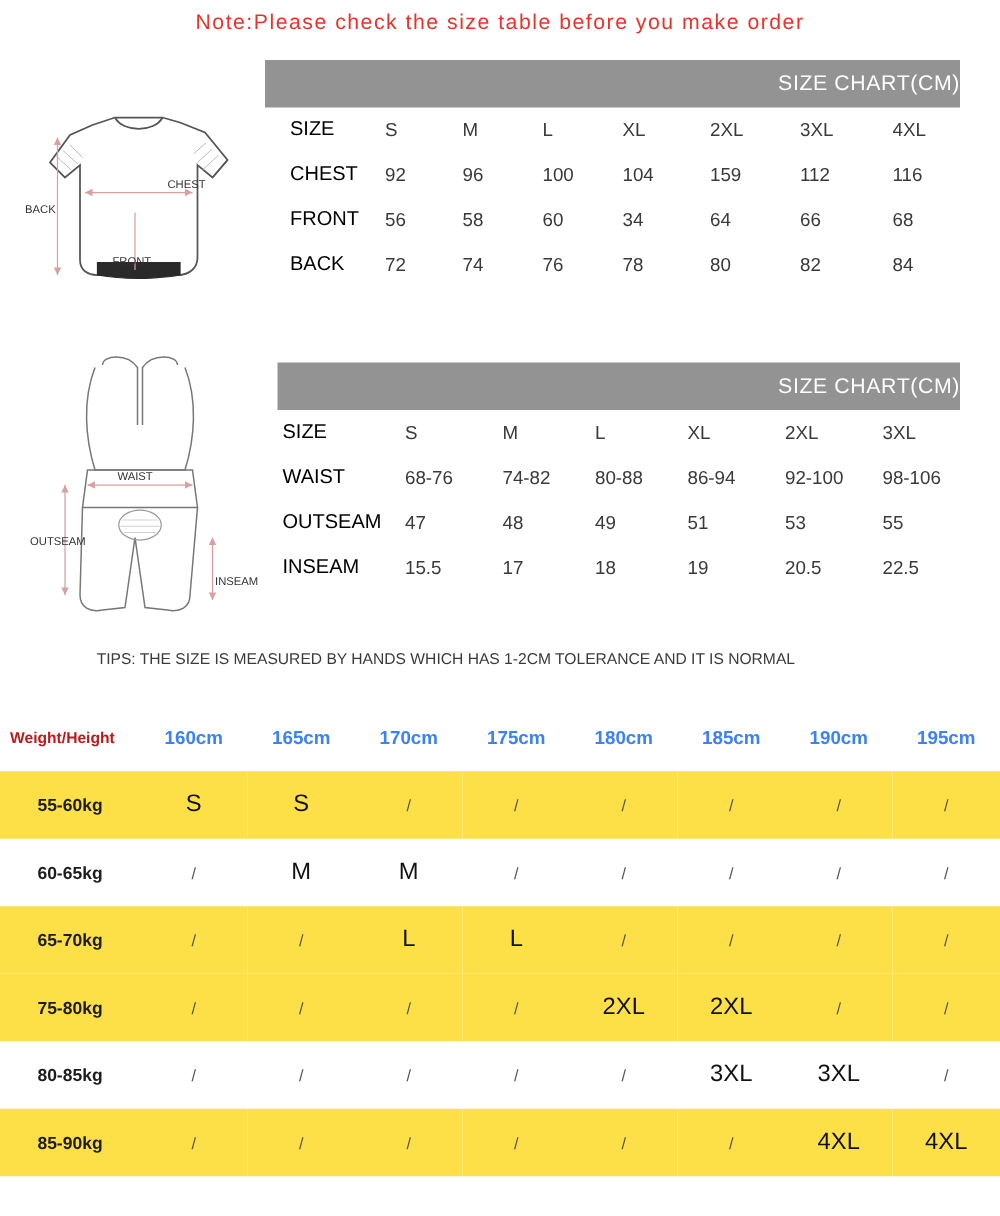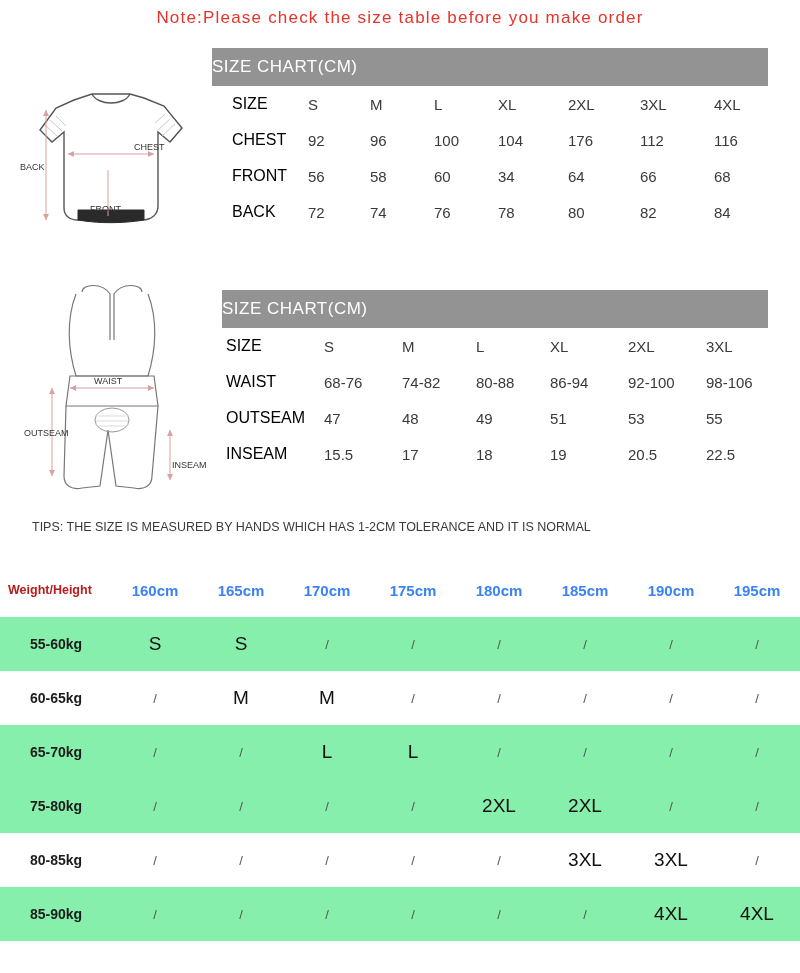--- a/index.html
+++ b/index.html
@@ -31,41 +31,40 @@
   }
 
   .chart {
     position: absolute;
     border-collapse: collapse;
     font-size: 15px;
   }
   .chart .hdr {
     background: #939393;
     color: #ffffff;
-    text-align: left;
+    text-align: right;
     font-size: 17px;
     letter-spacing: .5px;
     padding: 9px 0;
   }
   .chart td {
     padding: 9px 6px;
     color: #3a3a3a;
   }
   .chart .rowlabel { font-size: 16px; color:#000000; }
 
   #chart1 { left: 212px; top: 48px; width: 556px; }
   #chart2 { left: 222px; top: 290px; width: 546px; }
 
   .tips {
     position: absolute;
     left: 0; top: 520px; width: 636px;
-    text-align: left;
+    text-align: right;
     font-size: 12.5px;
     color: #3a3a3a;
-    margin-left: 32px;
   }
 
   
   .matrix {
     position: absolute;
     left: 0; top: 563px;
     width: 800px;
     border-collapse: collapse;
     font-size: 15px;
   }
@@ -75,21 +74,21 @@
     text-align: left; padding-left: 8px; width: 112px;
   }
   .matrix .colhdr {
     font-size: 15px; font-weight: bold; color: #3b82f6; text-align: center;
   }
   .matrix .rowhdr {
     font-size: 14px; font-weight: bold; color: #1c1c1c; text-align: center;
   }
   .matrix .cell { text-align: center; color: #555; font-size: 13px; }
   .matrix .cell.val { font-size: 19px; color: #111; }
-  .matrix tr.shade td { background: #86efac; }
+  .matrix tr.shade td { background: #fde047; }
 
   svg { display: block; }
   .dim { stroke: #d8a0a0; stroke-width: 1; }
   .dimlbl { font-size: 9px; fill: #333; font-family: "Liberation Sans", sans-serif; }
 </style>
 </head>
 <body>
 
 <div class="page">
 
@@ -180,21 +179,21 @@
       <td style="width:72px">2XL</td>
       <td style="width:74px">3XL</td>
       <td style="width:60px">4XL</td>
     </tr>
     <tr>
       <td class="rowlabel" style="padding-left:20px">CHEST</td>
       <td>92</td>
       <td>96</td>
       <td>100</td>
       <td>104</td>
-      <td>176</td>
+      <td>159</td>
       <td>112</td>
       <td>116</td>
     </tr>
     <tr>
       <td class="rowlabel" style="padding-left:20px">FRONT</td>
       <td>56</td>
       <td>58</td>
       <td>60</td>
       <td>34</td>
       <td>64</td>

